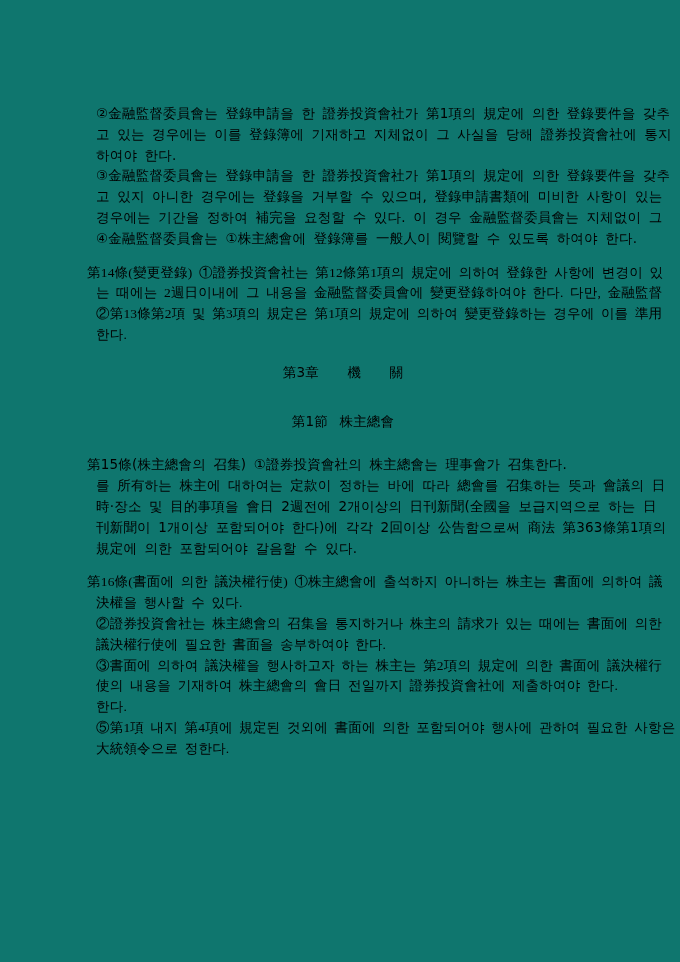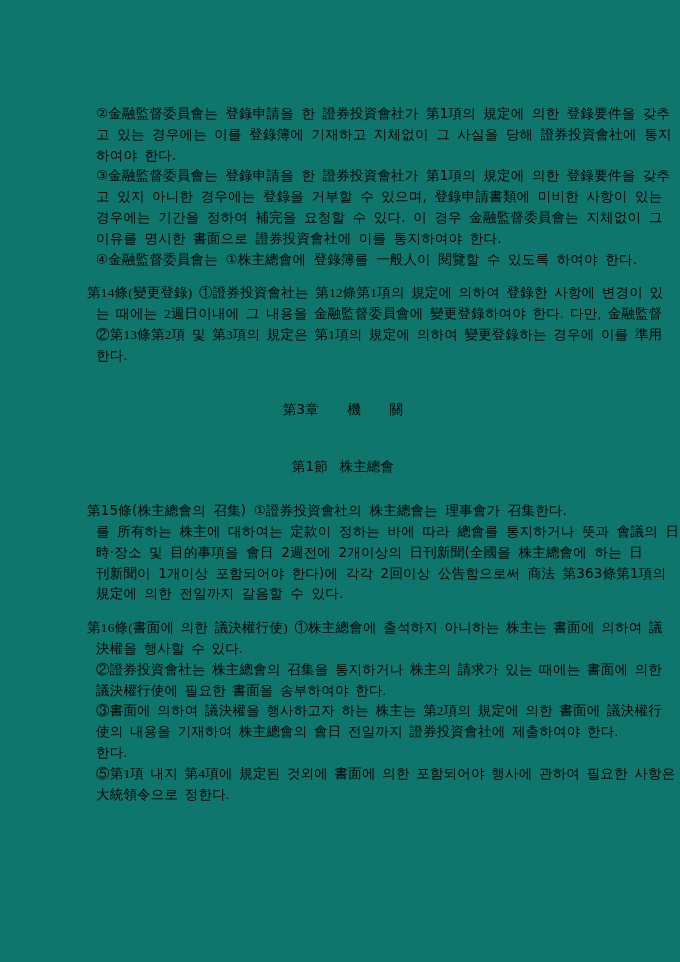--- a/index.html
+++ b/index.html
@@ -30,28 +30,28 @@
     word-spacing: 3px;
   }
   .law-line.indent {
     padding-left: 9px;
   }
   .paragraph-block + .paragraph-block {
     margin-top: 14px;
     font-family: Liberation Serif, serif;
   }
   .paragraph-block + .chapter-heading {
-    margin-top: 32px;
+    margin-top: 16px;
   }
   .chapter-heading {
     text-align: center;
     word-spacing: 24px;
   }
   .chapter-heading + .section-heading {
-    margin-top: 37px;
+    margin-top: 28px;
   }
   .section-heading {
     text-align: center;
     word-spacing: 7px;
   }
   .section-heading + .paragraph-block {
     margin-top: 23px;
   }
 </style>
 </head>
@@ -59,37 +59,36 @@
 
 <div class="page">
   <div class="doc">
       <div class="paragraph-block">
         <div class="law-line indent">②金融監督委員會는 登錄申請을 한 證券投資會社가 第1項의 規定에 의한 登錄要件을 갖추</div>
         <div class="law-line indent">고 있는 경우에는 이를 登錄簿에 기재하고 지체없이 그 사실을 당해 證券投資會社에 통지</div>
         <div class="law-line indent">하여야 한다.</div>
         <div class="law-line indent">③金融監督委員會는 登錄申請을 한 證券投資會社가 第1項의 規定에 의한 登錄要件을 갖추</div>
         <div class="law-line indent">고 있지 아니한 경우에는 登錄을 거부할 수 있으며, 登錄申請書類에 미비한 사항이 있는</div>
         <div class="law-line indent">경우에는 기간을 정하여 補完을 요청할 수 있다. 이 경우 金融監督委員會는 지체없이 그</div>
-        <div class="law-line indent">이유를 명시한 書面으로 證券投資會社에 이를 통지하여야 한다.</div>
         <div class="law-line indent">④金融監督委員會는 ①株主總會에 登錄簿를 一般人이 閱覽할 수 있도록 하여야 한다.</div>
       </div>
       <div class="paragraph-block">
         <div class="law-line">第14條(變更登錄) ①證券投資會社는 第12條第1項의 規定에 의하여 登錄한 사항에 변경이 있</div>
         <div class="law-line indent">는 때에는 2週日이내에 그 내용을 金融監督委員會에 變更登錄하여야 한다. 다만, 金融監督</div>
         <div class="law-line indent">②第13條第2項 및 第3項의 規定은 第1項의 規定에 의하여 變更登錄하는 경우에 이를 準用</div>
         <div class="law-line indent">한다.</div>
       </div>
       <div class="chapter-heading">第3章 機 關</div>
       <div class="section-heading">第1節 株主總會</div>
       <div class="paragraph-block">
         <div class="law-line">第15條(株主總會의 召集) ①證券投資會社의 株主總會는 理事會가 召集한다.</div>
-        <div class="law-line indent">를 所有하는 株主에 대하여는 定款이 정하는 바에 따라 總會를 통지하거나 뜻과 會議의 日</div>
-        <div class="law-line indent">時·장소 및 目的事項을 會日 2週전에 2개이상의 日刊新聞(全國을 株主總會에 하는 日</div>
+        <div class="law-line indent">를 所有하는 株主에 대하여는 定款이 정하는 바에 따라 總會를 召集하는 뜻과 會議의 日</div>
+        <div class="law-line indent">時·장소 및 目的事項을 會日 2週전에 2개이상의 日刊新聞(全國을 보급지역으로 하는 日</div>
         <div class="law-line indent">刊新聞이 1개이상 포함되어야 한다)에 각각 2回이상 公告함으로써 商法 第363條第1項의</div>
-        <div class="law-line indent">規定에 의한 전일까지 갈음할 수 있다.</div>
+        <div class="law-line indent">規定에 의한 포함되어야 갈음할 수 있다.</div>
       </div>
       <div class="paragraph-block">
         <div class="law-line">第16條(書面에 의한 議決權行使) ①株主總會에 출석하지 아니하는 株主는 書面에 의하여 議</div>
         <div class="law-line indent">決權을 행사할 수 있다.</div>
         <div class="law-line indent">②證券投資會社는 株主總會의 召集을 통지하거나 株主의 請求가 있는 때에는 書面에 의한</div>
         <div class="law-line indent">議決權行使에 필요한 書面을 송부하여야 한다.</div>
         <div class="law-line indent">③書面에 의하여 議決權을 행사하고자 하는 株主는 第2項의 規定에 의한 書面에 議決權行</div>
         <div class="law-line indent">使의 내용을 기재하여 株主總會의 會日 전일까지 證券投資會社에 제출하여야 한다.</div>
         <div class="law-line indent">한다.</div>
         <div class="law-line indent">⑤第1項 내지 第4項에 規定된 것외에 書面에 의한 포함되어야 행사에 관하여 필요한 사항은</div>

